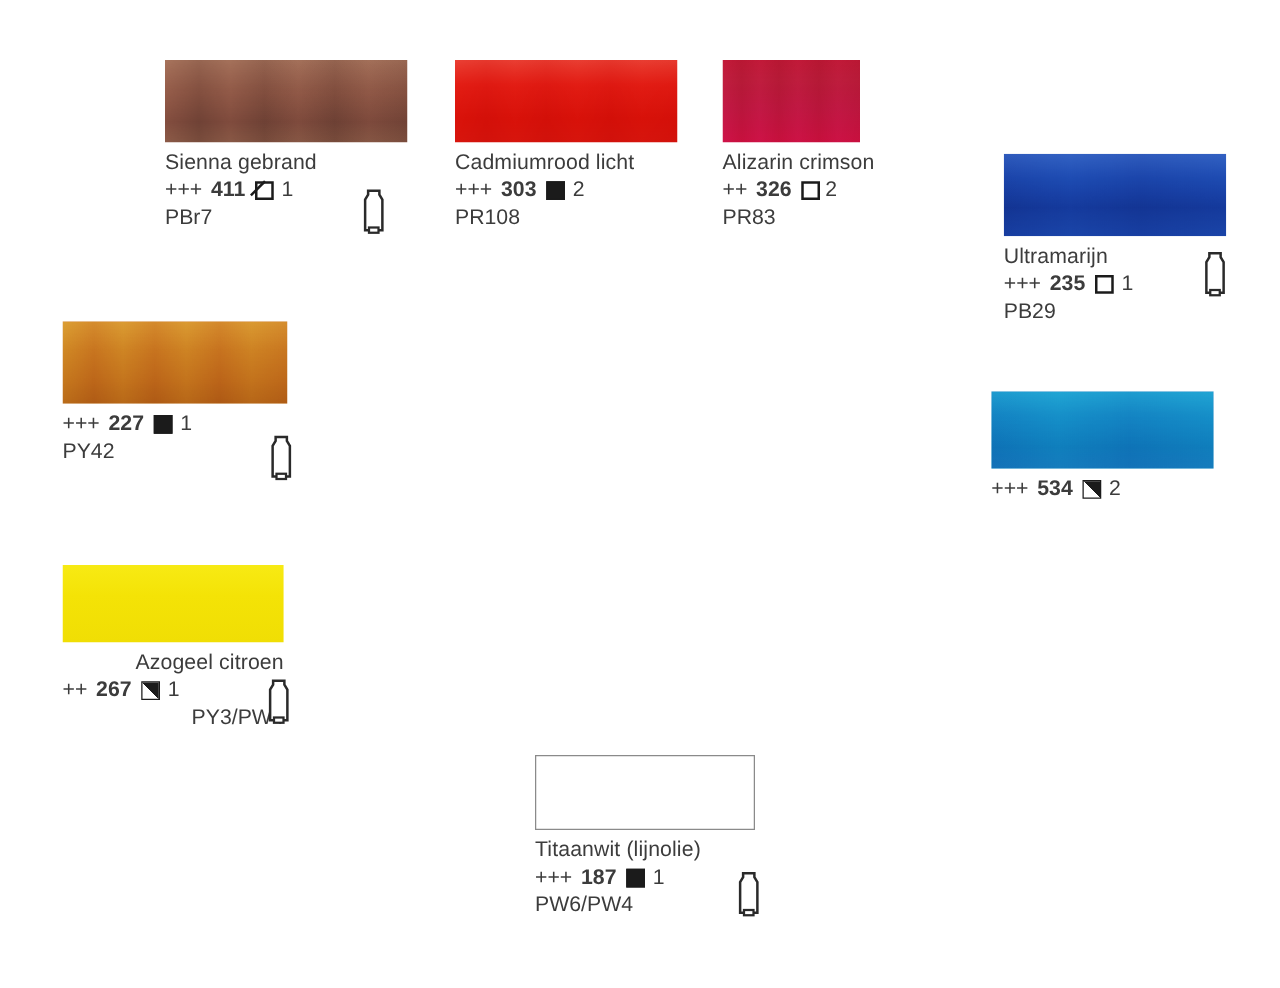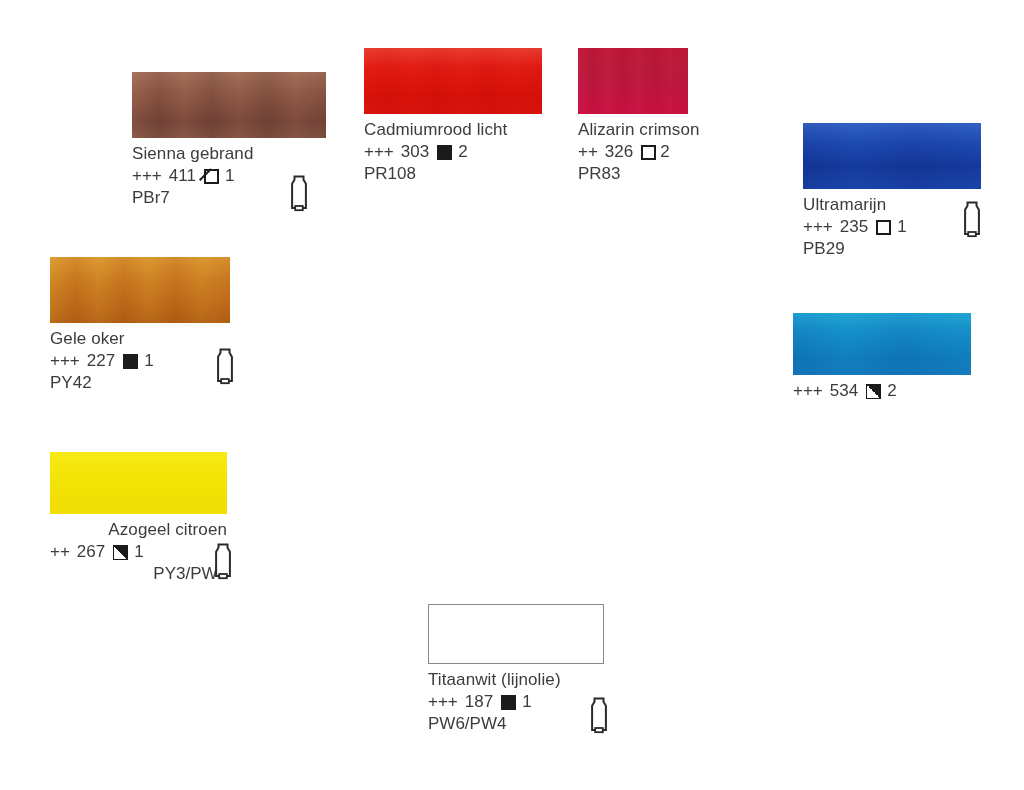--- a/index.html
+++ b/index.html
@@ -59,21 +59,21 @@
     white-space: nowrap;
   }
   .name-line { letter-spacing: 0.1px; }
   .spec-line {
     display: flex;
     align-items: center;
     gap: 0;
     white-space: nowrap;
   }
   .spec-line .lf { }
-  .spec-line .code { margin-left: 7px; }
+  .spec-line .code { margin-left: 7px; font-weight: bold; }
   .spec-line .series { margin-left: 6px; }
   .pigment-line { }
 
   
   .op {
     display: inline-block;
     width: 15px;
     height: 15px;
     margin: 0 0 0 8px;
     position: relative;
@@ -121,21 +121,21 @@
 
   .white-swatch {
     border: 1px solid #8a8a8a;
     background: #ffffff;
     box-sizing: border-box;
   }
 </style>
 </head>
 <body>
 
-<div class="swatch-card" style="left:132px; top:48px;margin-top:24px;">
+<div class="swatch-card" style="left:132px; top:48px;">
   <div class="swatch tex-a" style="width:194px; height:66px;">
     <div class="swatch-inner" style="background:linear-gradient(180deg,#8e5e4b 0%,#8a5443 40%,#7e4a3c 75%,#8b5a47 100%);"></div>
   </div>
   <div class="caption">
     <div class="name-line">Sienna gebrand</div>
     <div class="spec-line">
       <span class="lf">+++</span>
       <span class="code">411</span>
       <span class="op op-diag"></span>
       <span class="series">1</span>
@@ -198,21 +198,20 @@
     <path d="M8.5 2.5 h9 v3.2 l2.4 4.0 v24.4 h-13.8 v-24.4 l2.4 -4.0 z" fill="#ffffff" stroke="#2a2a2a" stroke-width="2"></path>
     <rect x="9.2" y="32.0" width="7.6" height="4.2" fill="#ffffff" stroke="#2a2a2a" stroke-width="1.8"></rect>
   </svg>
 </div>
 
 <div class="swatch-card" style="left:50px; top:257px;">
   <div class="swatch tex-a" style="width:180px; height:66px;">
     <div class="swatch-inner" style="background:linear-gradient(180deg,#d2832a 0%,#cb7c21 35%,#c3731c 72%,#b96b18 100%);"></div>
   </div>
   <div class="caption">
-    <div class="name-line">Gele oker</div>
     <div class="spec-line">
       <span class="lf">+++</span>
       <span class="code">227</span>
       <span class="op op-opaque"></span>
       <span class="series">1</span>
     </div>
     <div class="pigment-line">PY42</div>
   </div>
   <svg class="tube" viewBox="0 0 26 40" style="left:162px; top:90px; width:26px; height:40px;">
     <path d="M8.5 2.5 h9 v3.2 l2.4 4.0 v24.4 h-13.8 v-24.4 l2.4 -4.0 z" fill="#ffffff" stroke="#2a2a2a" stroke-width="2"></path>

